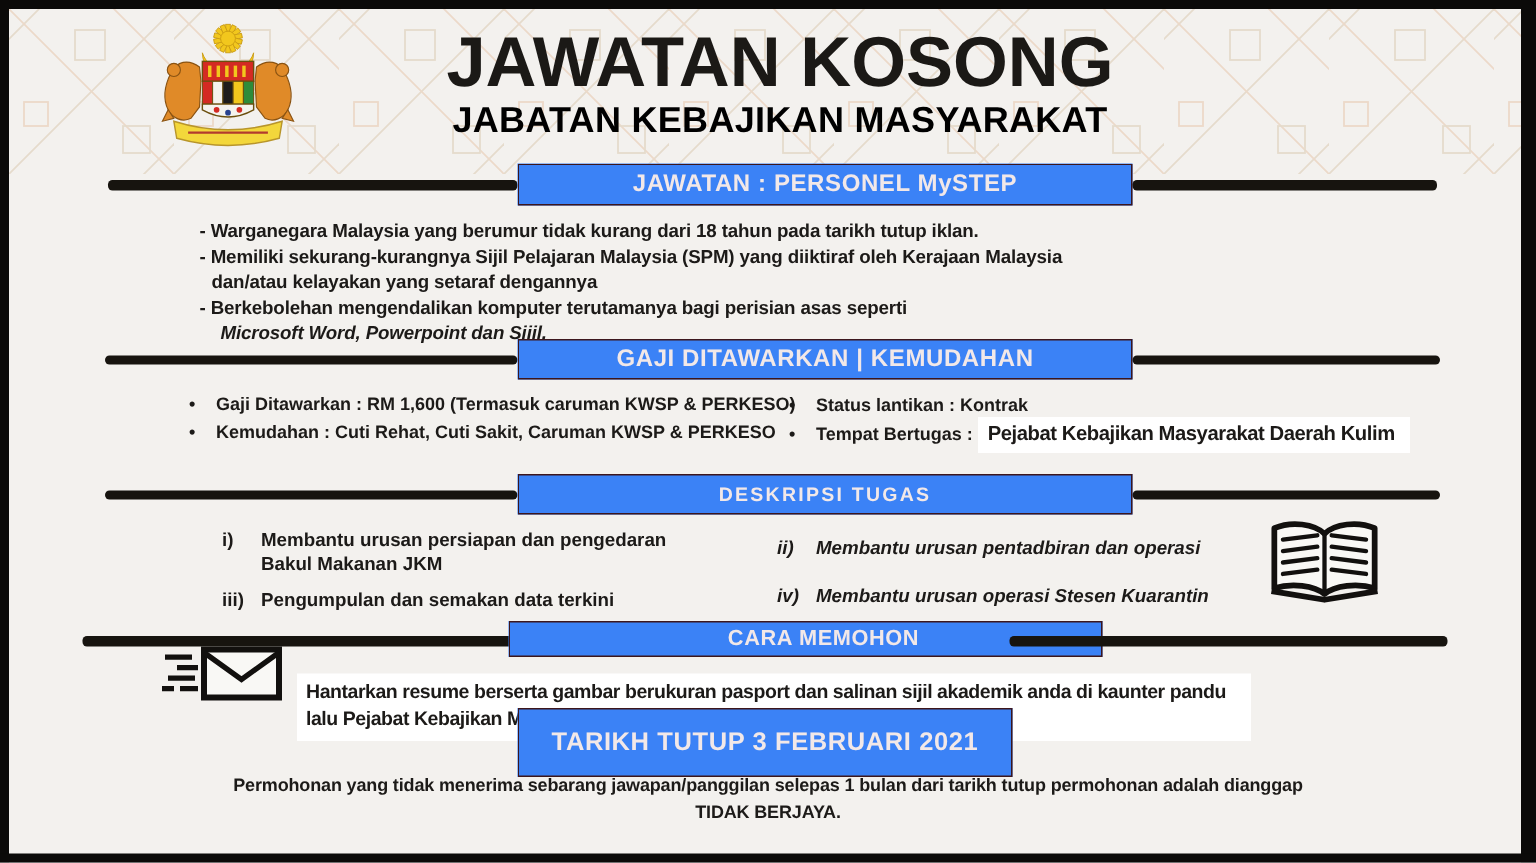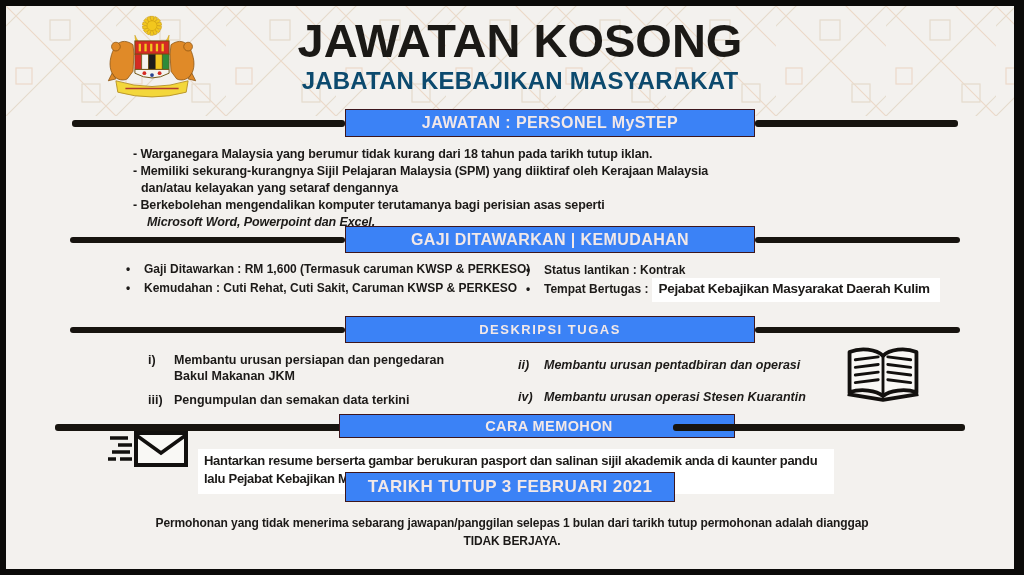--- a/index.html
+++ b/index.html
@@ -17,21 +17,21 @@
   .edge.bottom{left:0;bottom:0;width:1024px;height:6px;}
 
   .pattern-band{position:absolute;left:6px;top:6px;width:1008px;height:110px;overflow:hidden;}
   .pattern-band svg{display:block;width:100%;height:100%;}
 
   .logo{position:absolute;left:95px;top:11px;width:114px;height:94px;}
   .logo svg{width:100%;height:100%;display:block;}
 
   .header-text{position:absolute;left:240px;top:16px;width:560px;text-align:center;}
   .main-title{font-size:47px;font-weight:bold;letter-spacing:0px;line-height:1.05;color:#1b1916;}
-  .sub-title{font-size:24px;font-weight:bold;letter-spacing:.2px;color:#0c4a6e;margin-top:2px;}
+  .sub-title{font-size:24px;font-weight:bold;letter-spacing:.2px;color:#000000;margin-top:2px;}
 
   .rule{position:absolute;background:#17140f;border-radius:3px;}
 
   .banner{
     position:absolute;background:#3b82f6;color:#f2e8e8;
     display:flex;align-items:center;justify-content:center;
     font-weight:bold;letter-spacing:.4px;text-align:center;
     box-shadow:0 0 0 1px #3c161d inset;
   }
 
@@ -167,21 +167,21 @@
 
   <div class="rule" style="left:72px;top:120px;width:273px;height:7px;"></div>
   <div class="banner" style="left:345px;top:109px;width:410px;height:28px;font-size:16px;">JAWATAN : PERSONEL MySTEP</div>
   <div class="rule" style="left:755px;top:120px;width:203px;height:7px;"></div>
 
   <div class="req-block">
     <div class="req-line">- Warganegara Malaysia yang berumur tidak kurang dari 18 tahun pada tarikh tutup iklan.</div>
     <div class="req-line">- Memiliki sekurang-kurangnya Sijil Pelajaran Malaysia (SPM) yang diiktiraf oleh Kerajaan Malaysia</div>
     <div class="req-line cont">dan/atau kelayakan yang setaraf dengannya</div>
     <div class="req-line">- Berkebolehan mengendalikan komputer terutamanya bagi perisian asas seperti</div>
-    <div class="req-line italic">Microsoft Word, Powerpoint dan Excel.</div>
+    <div class="req-line italic">Microsoft Word, Powerpoint dan Sijil.</div>
   </div>
 
   <div class="rule" style="left:70px;top:237px;width:275px;height:6px;"></div>
   <div class="banner" style="left:345px;top:226px;width:410px;height:27px;font-size:16px;">GAJI DITAWARKAN | KEMUDAHAN</div>
   <div class="rule" style="left:755px;top:237px;width:205px;height:6px;"></div>
 
   <div class="bullets-left">
     <div class="bullet-line">Gaji Ditawarkan : RM 1,600 (Termasuk caruman KWSP &amp; PERKESO)</div>
     <div class="bullet-line">Kemudahan : Cuti Rehat, Cuti Sakit, Caruman KWSP &amp; PERKESO</div>
   </div>
@@ -248,17 +248,17 @@
         <path d="M2 9 L20 9"></path>
           <path d="M10 16 L24 16"></path>
           <path d="M4 23 L22 23"></path>
           <path d="M12 30 L24 30"></path>
           <path d="M0 30 L8 30"></path>
       </g>
     </svg>
   </div>
   <div class="memohon-text">Hantarkan resume berserta gambar berukuran pasport dan salinan sijil akademik anda di kaunter pandu lalu Pejabat Kebajikan Masyarakat Daerah Kulim</div>
 
-  <div class="banner" style="left:345px;top:472px;width:330px;height:30px;font-size:17px;">TARIKH TUTUP 3 FEBRUARI 2021</div>
+  <div class="banner" style="left:345px;top:472px;width:330px;height:46px;font-size:17px;">TARIKH TUTUP 3 FEBRUARI 2021</div>
 
   <div class="footer-note">Permohonan yang tidak menerima sebarang jawapan/panggilan selepas 1 bulan dari tarikh tutup permohonan adalah dianggap TIDAK BERJAYA.</div>
 
 </div>
 
 </body></html>

